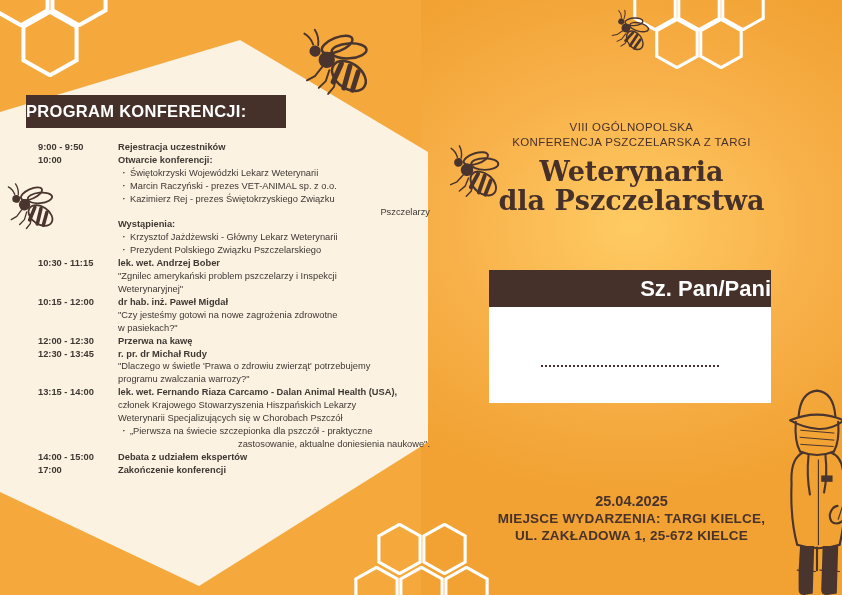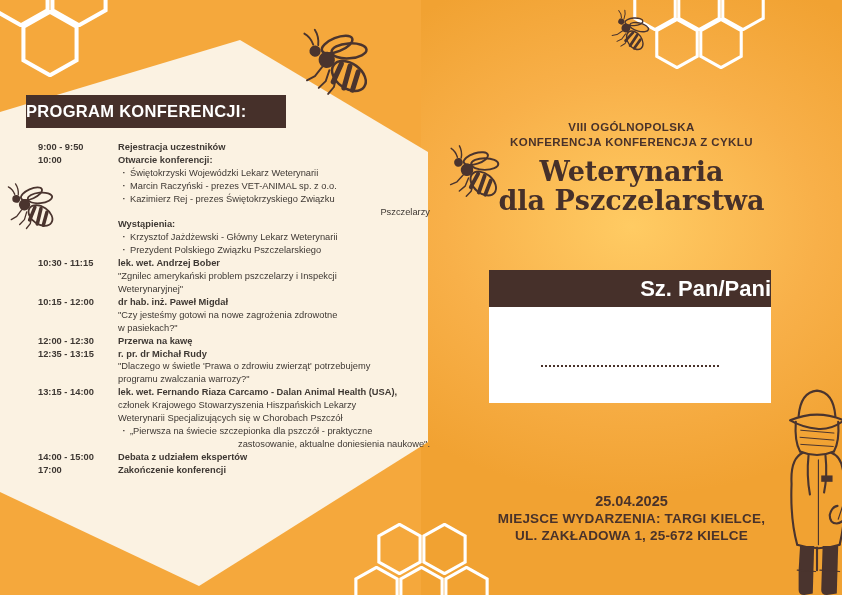--- a/index.html
+++ b/index.html
@@ -40,21 +40,21 @@
   .ln.cont{padding-left:12px;text-align:right;}
   
   .bee{position:absolute;overflow:visible;}
   .bee-top{left:300px;top:30px;width:80px;height:70px;transform:rotate(6deg);}
   .bee-left{left:6px;top:183px;width:56px;height:50px;transform:rotate(4deg);}
   .bee-title{left:446px;top:147px;width:62px;height:55px;transform:rotate(10deg);}
   .bee-tr{left:610px;top:13px;width:44px;height:40px;transform:rotate(24deg);}
   
   .right-head{position:absolute;left:421px;top:120px;width:421px;text-align:center;
     color:var(--heading-brown,#49322A);}
-  .series{font-size:11.5px;font-weight:700;line-height:15px;letter-spacing:.4px;}
+  .series{font-size:11.5px;font-weight:400;line-height:15px;letter-spacing:.4px;}
   .main-title{font-family:"DejaVu Serif",serif;font-size:27px;line-height:29px;
     font-weight:700;margin-top:7px;color:var(--bar-brown,#46302A);}
   .recipient-bar{position:absolute;left:489px;top:270px;width:282px;height:37px;
     background:var(--bar-brown,#46302A);display:flex;align-items:center;justify-content:flex-end;}
   .recipient-bar span{color:var(--white,#fff);font-size:22px;font-weight:700;}
   .recipient-box{position:absolute;left:489px;top:307px;width:282px;height:96px;
     background:var(--white,#fff);}
   .sign-line{position:absolute;left:52px;right:52px;top:58px;
     border-top:2px dotted var(--heading-brown,#49322A);}
   .footer{position:absolute;left:421px;top:492px;width:421px;text-align:center;
@@ -179,21 +179,21 @@
           <div class="ln n">w pasiekach?"</div>
         </div>
       </div>
       <div class="row">
         <div class="time">12:00 - 12:30</div>
         <div class="lines">
           <div class="ln b">Przerwa na kawę</div>
         </div>
       </div>
       <div class="row">
-        <div class="time">12:35 - 13:15</div>
+        <div class="time">12:30 - 13:45</div>
         <div class="lines">
           <div class="ln b">r. pr. dr Michał Rudy</div>
           <div class="ln n">"Dlaczego w świetle 'Prawa o zdrowiu zwierząt' potrzebujemy</div>
           <div class="ln n">programu zwalczania warrozy?"</div>
         </div>
       </div>
       <div class="row">
         <div class="time">13:15 - 14:00</div>
         <div class="lines">
           <div class="ln b">lek. wet. Fernando Riaza Carcamo - Dalan Animal Health (USA),</div>
@@ -225,21 +225,21 @@
     </svg>
   <svg class="bee bee-title">
       <use href="#bee"></use>
     </svg>
   <svg class="bee bee-tr">
       <use href="#bee"></use>
     </svg>
 
   <div class="right-head">
     <div class="series">VIII OGÓLNOPOLSKA</div>
-    <div class="series">KONFERENCJA KONFERENCJA Z CYKLU</div>
+    <div class="series">KONFERENCJA PSZCZELARSKA Z TARGI</div>
     <div class="main-title">
       <div>Weterynaria</div>
       <div>dla Pszczelarstwa</div>
     </div>
   </div>
 
   <div class="recipient-bar">
     <span>Sz. Pan/Pani</span>
   </div>
   <div class="recipient-box">

